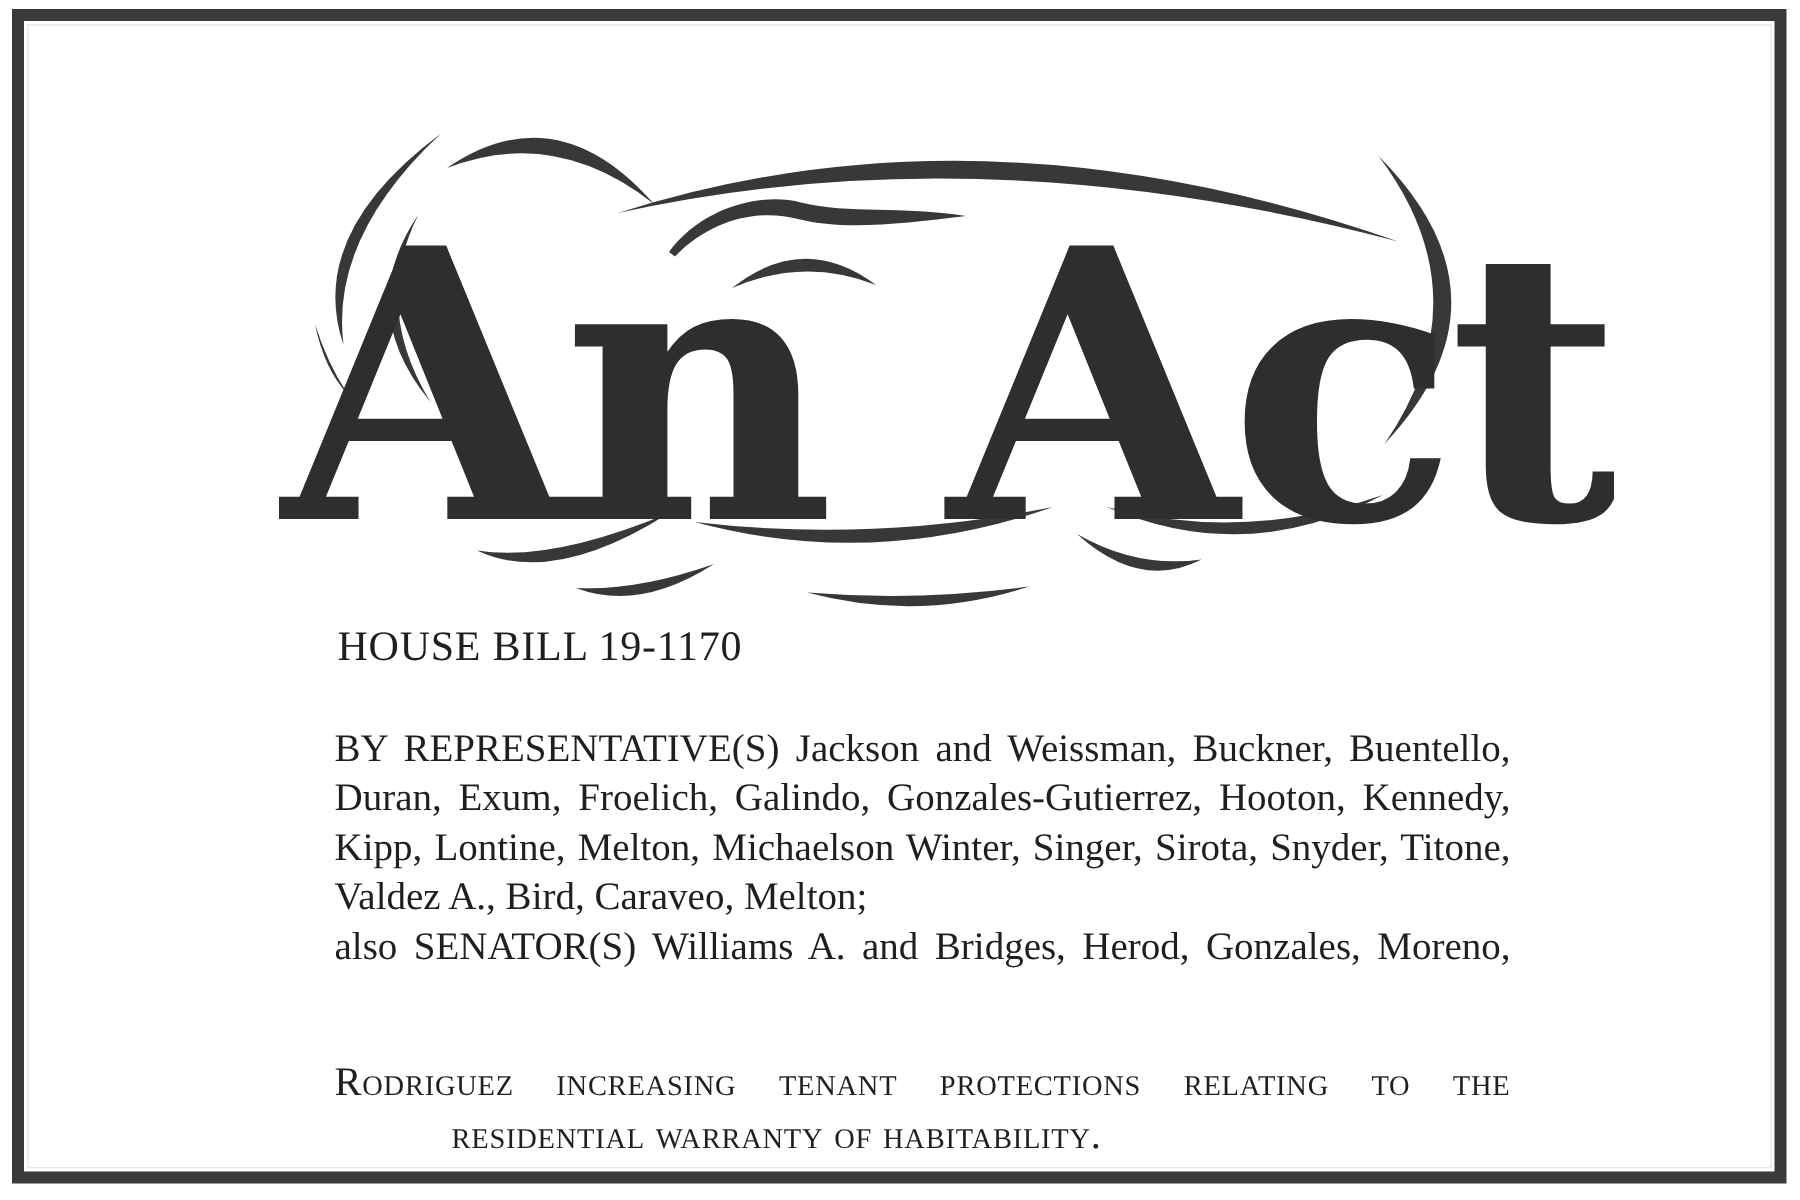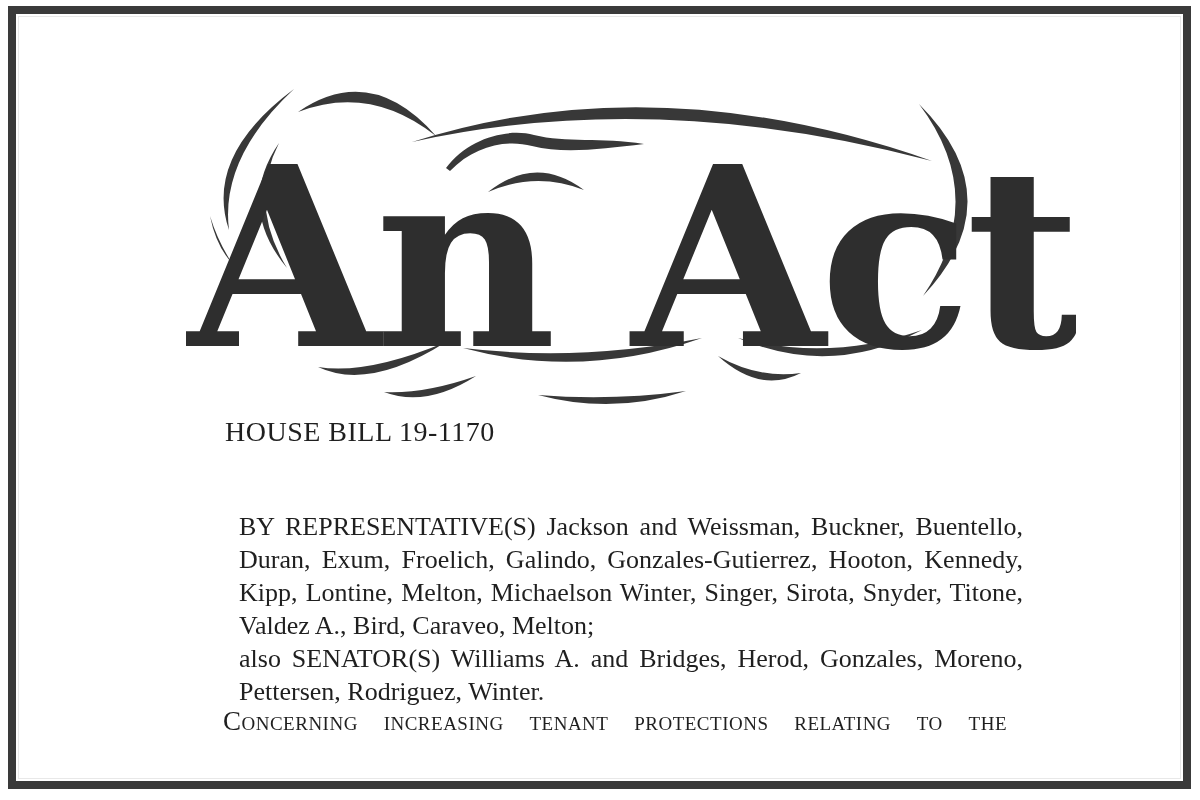--- a/index.html
+++ b/index.html
@@ -43,25 +43,24 @@
   }
   .bill-number {
     position: absolute;
     left: 209px; top: 402px;
     font-size: 28px;
     letter-spacing: 0.5px;
     white-space: nowrap;
   }
   .sponsors {
     position: absolute;
-    left: 207px; top: 496px;
+    left: 207px; top: 468px;
     width: 784px;
     font-size: 26px;
     line-height: 33px;
-    margin-left: 16px;
   }
   .sponsors .jline {
     text-align: justify;
     text-align-last: justify;
   }
   .concerning {
     position: absolute;
     left: 207px; top: 690px;
     width: 784px;
     font-size: 27px;
@@ -121,21 +120,21 @@
     </svg>
 
     <div class="bill-number">HOUSE BILL 19-1170</div>
 
     <div class="sponsors">
       <div class="jline">BY REPRESENTATIVE(S) Jackson and Weissman, Buckner, Buentello,</div>
       <div class="jline">Duran, Exum, Froelich, Galindo, Gonzales-Gutierrez, Hooton, Kennedy,</div>
       <div class="jline">Kipp, Lontine, Melton, Michaelson Winter, Singer, Sirota, Snyder, Titone,</div>
       <div>Valdez A., Bird, Caraveo, Melton;</div>
       <div class="jline">also SENATOR(S) Williams A. and Bridges, Herod, Gonzales, Moreno,</div>
-      <div>Pettersen, Rodriguez, Winter.</div>
     </div>
 
     <div class="concerning">
-      <div class="jline">Concerning increasing tenant protections relating to the</div>
+      <div class="jline">Rodriguez increasing tenant protections relating to the</div>
+      <div class="indent">residential warranty of habitability.</div>
     </div>
 
   </div>
 </div>
 
 </body></html>

